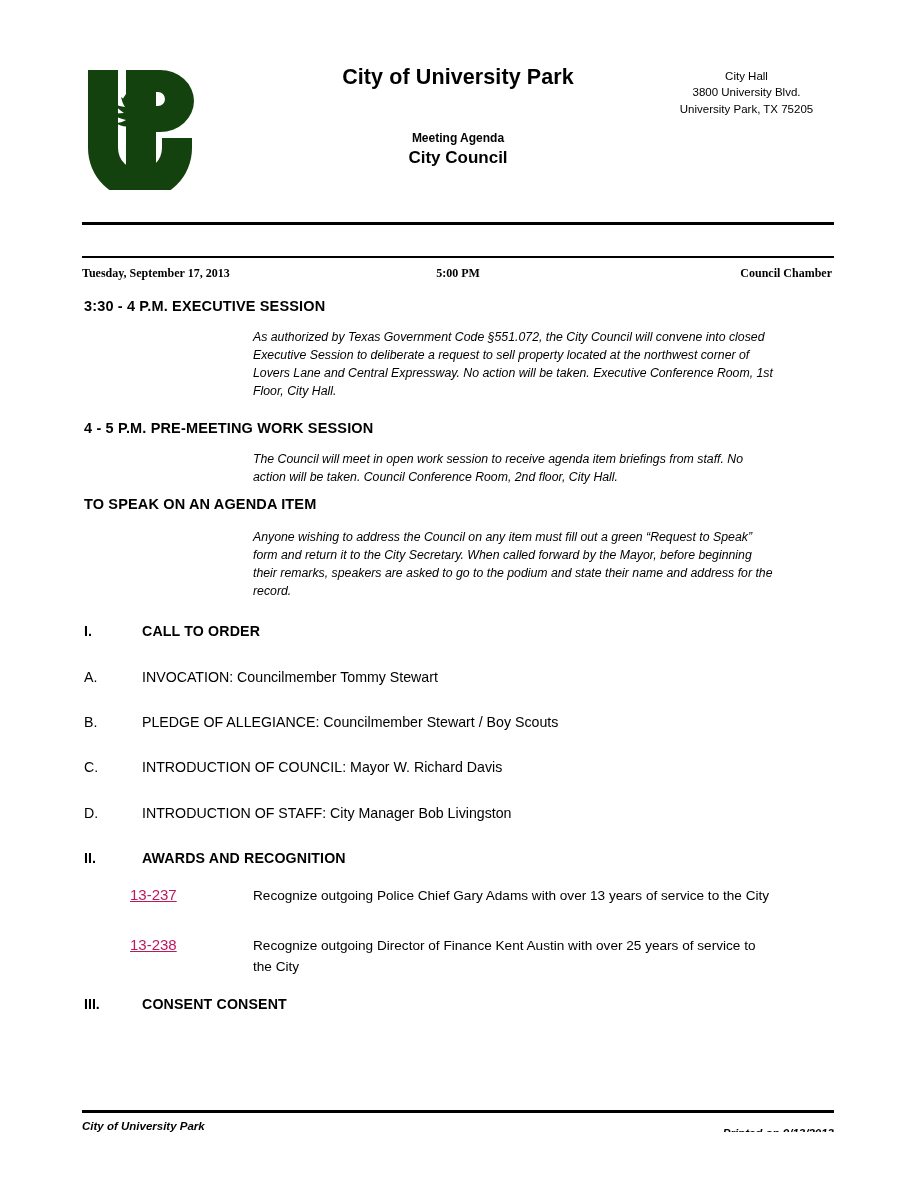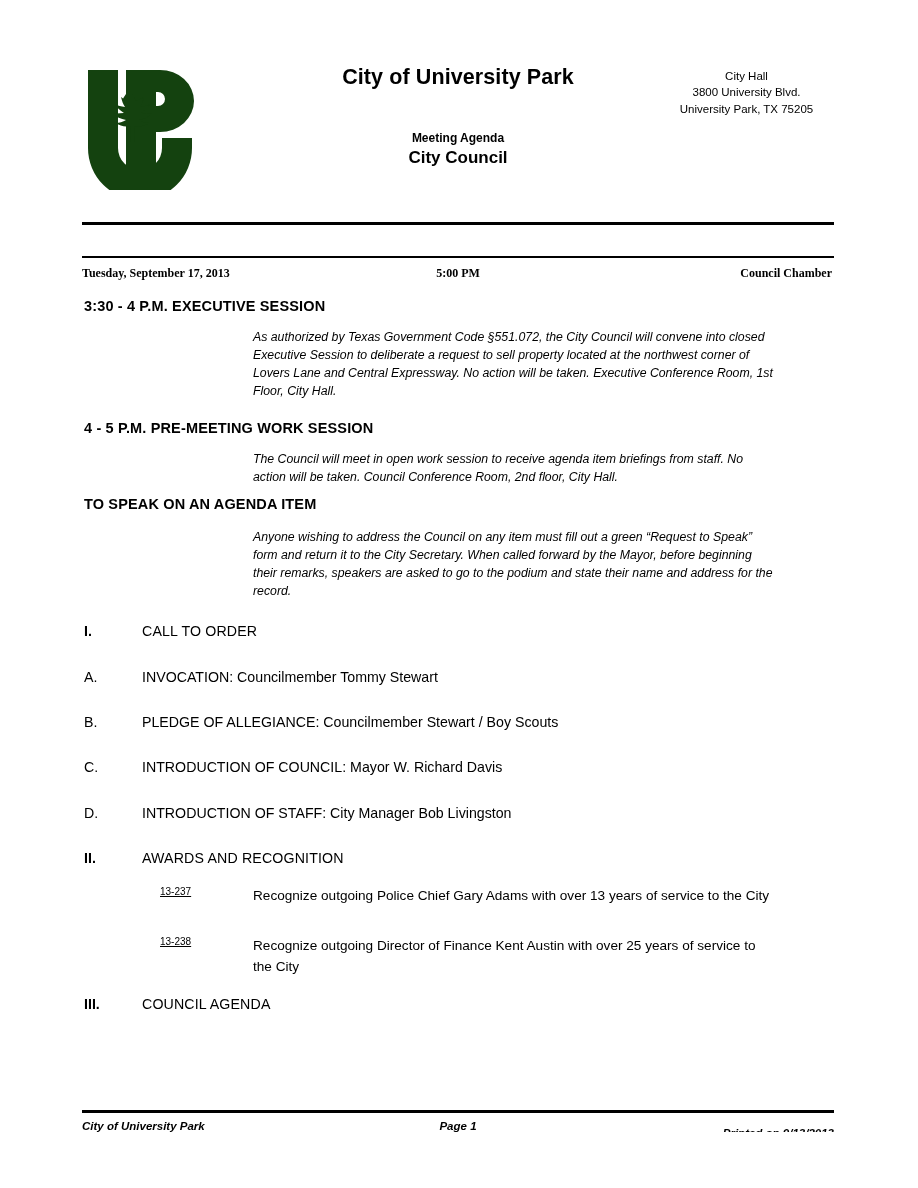--- a/index.html
+++ b/index.html
@@ -165,36 +165,36 @@
   }
   .row .marker.bold { font-weight: bold; }
   .row .rowtext {
     position: absolute;
     left: 142px;
     top: 0;
     font-size: 14.2px;
     white-space: nowrap;
   }
   .row .rowtext.bold {
-    font-weight: normal;
+    font-weight: bold;
     letter-spacing: 0.15px;
   }
 
   
   .file-item {
     position: absolute;
     left: 0;
     width: 918px;
   }
   .file-num {
     position: absolute;
-    left: 160px;
-    top: 0;
-    font-size: 10px;
-    color: #000000;
+    left: 130px;
+    top: 0;
+    font-size: 15px;
+    color: #be185d;
     text-decoration: underline;
     cursor: pointer;
   }
   .file-desc {
     position: absolute;
     left: 253px;
     top: 0;
     width: 520px;
     font-size: 13.6px;
     line-height: 1.52;
@@ -319,25 +319,24 @@
       <div class="file-desc">Recognize outgoing Police Chief Gary Adams with over 13 years of service to the City</div>
     </div>
 
     <div class="file-item" style="top:646px;">
       <a class="file-num" href="#">13-238</a>
       <div class="file-desc">Recognize outgoing Director of Finance Kent Austin with over 25 years of service to the City</div>
     </div>
 
     <div class="row" style="top:706px;">
       <div class="marker bold">III.</div>
-      <div class="rowtext bold">COUNCIL AGENDA</div>
+      <div class="rowtext bold">CONSENT CONSENT</div>
     </div>
 
   </div>
 
   <div class="footer-rule"></div>
   <div class="footer">
     <div class="footer-left">City of University Park</div>
-    <div class="footer-center">Page 1</div>
     <div class="footer-right">Printed on 9/13/2013</div>
   </div>
 
 </div>
 
 </body></html>

